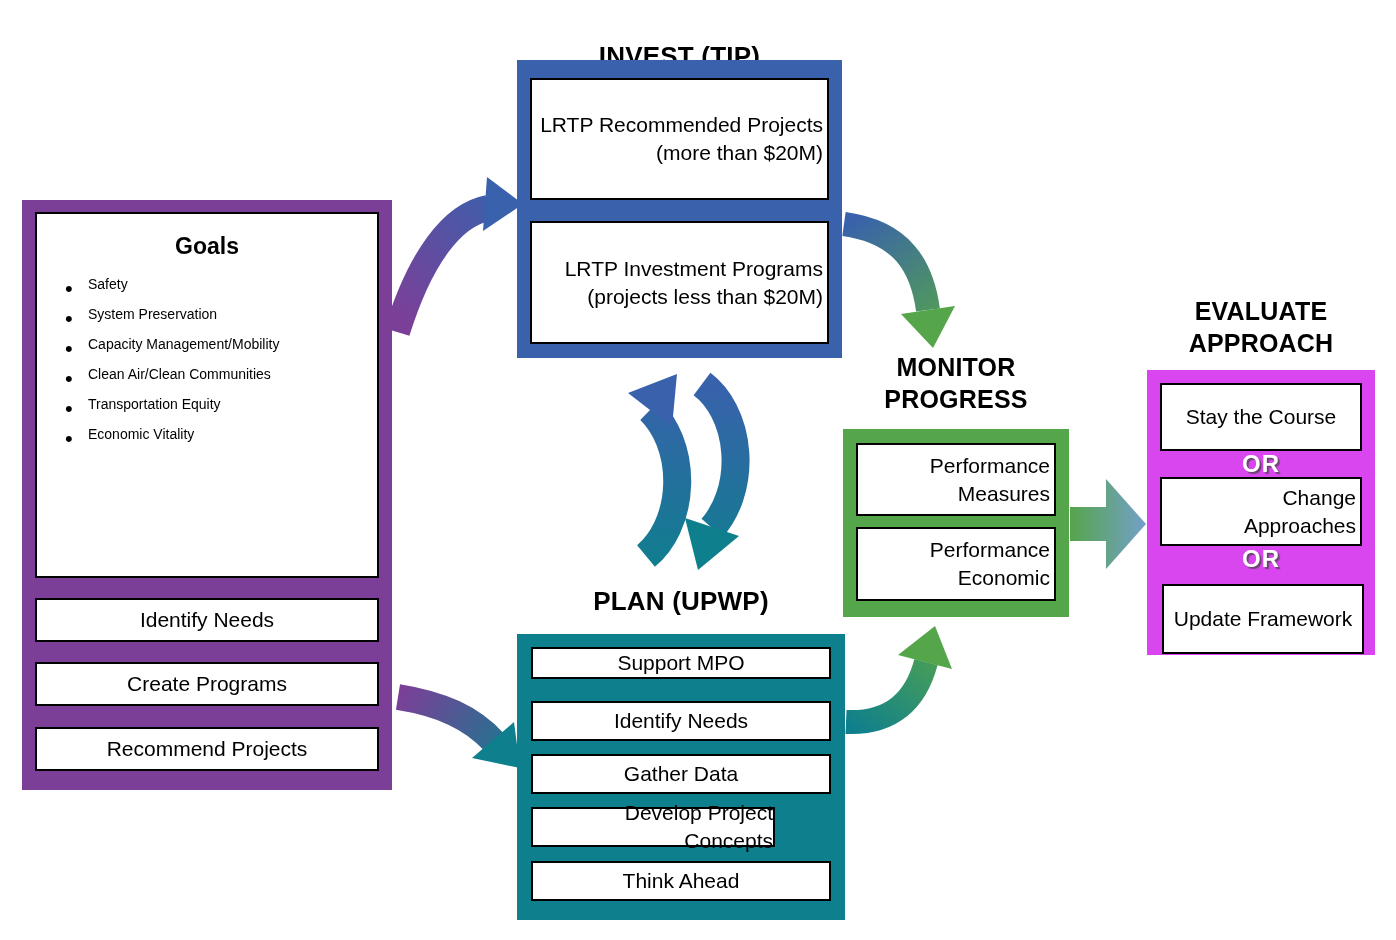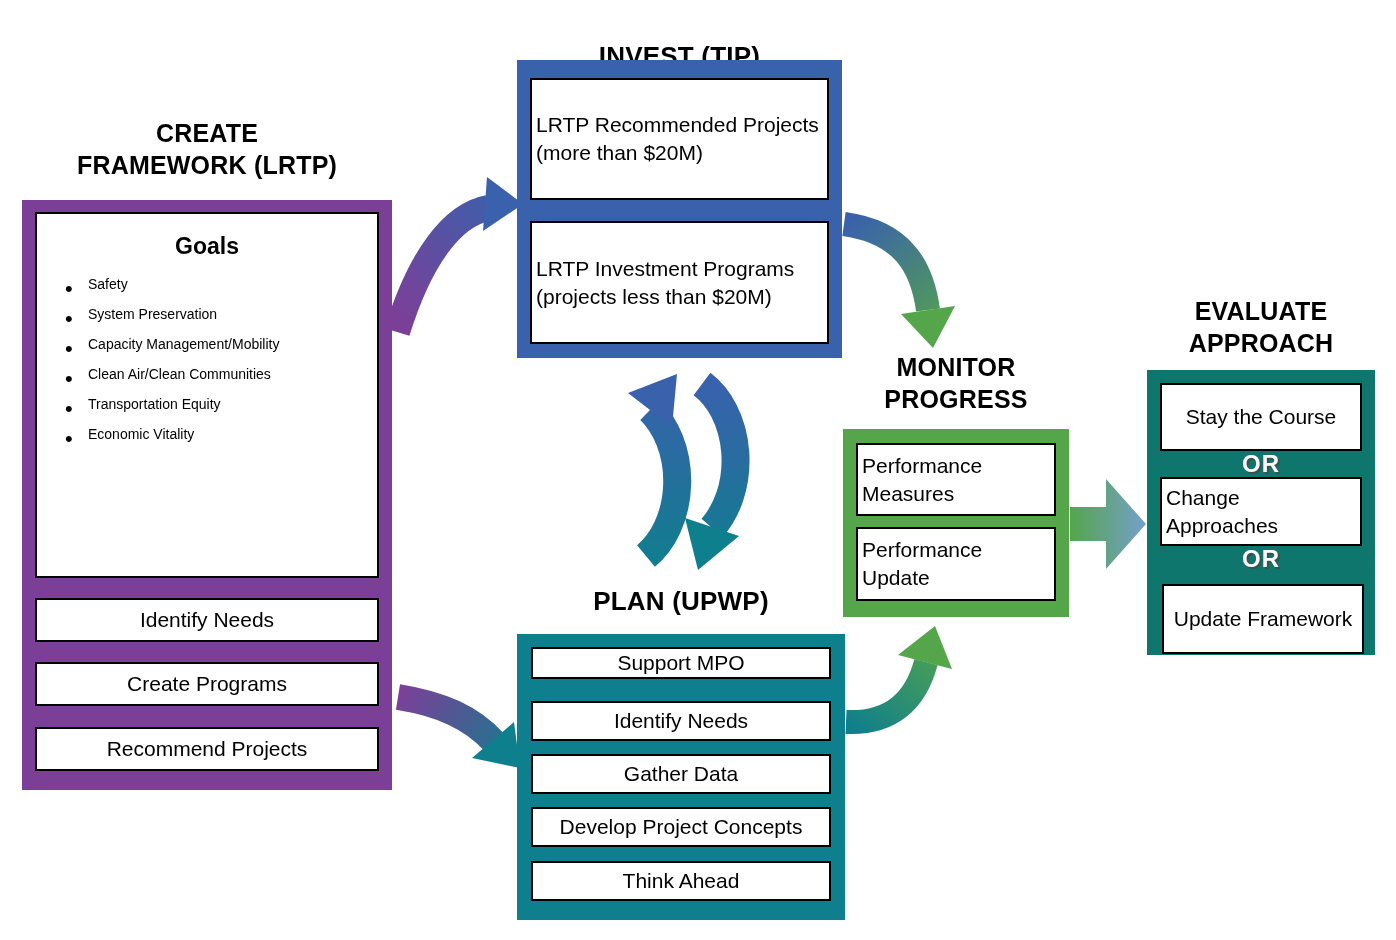--- a/index.html
+++ b/index.html
@@ -19,21 +19,21 @@
     line-height: 1.26;
     text-align: center;
     letter-spacing: 0.2px;
   }
   .frame { position: absolute; box-sizing: border-box; }
   .white-box {
     position: absolute; box-sizing: border-box;
     background: #ffffff;
     border: 2px solid #000000;
     display: flex; align-items: center; justify-content: center;
-    text-align: left;
+    text-align: right;
     font-size: 21px;
     line-height: 1.32;
     padding: 2px 4px;
   }
   .goals-panel {
     position: absolute; box-sizing: border-box;
     background: #ffffff;
     border: 2px solid #000000;
   }
   .goals-heading {
@@ -136,24 +136,20 @@
     <g>
       <path d="M 846 722 C 892 724 916 700 926 662" fill="none" stroke="url(#gtg)" stroke-width="24"></path>
       <polygon points="935,626 952,669 898,655" fill="#55A54B"></polygon>
     </g>
 
     <g>
       <polygon points="1070,507 1106,507 1106,479 1146,524 1106,569 1106,541 1070,541" fill="url(#ggb)"></polygon>
     </g>
   </svg>
 
-  <div class="abs stage-title" style="left:22px; top:118px; width:370px;">
-    <span>CREATE</span><br>
-    <span>FRAMEWORK (LRTP)</span>
-  </div>
 
   <div class="frame" style="left:22px; top:200px; width:370px; height:590px; background:#7C3F98;">
 
     <div class="goals-panel" style="left:13px; top:12px; width:344px; height:366px;">
       <div class="goals-heading">Goals</div>
       <ul class="goals-list">
         <li>Safety</li>
         <li>System Preservation</li>
         <li>Capacity Management/Mobility</li>
         <li>Clean Air/Clean Communities</li>
@@ -173,40 +169,40 @@
     <div class="white-box" style="left:13px; top:18px; width:299px; height:122px;">LRTP Recommended Projects (more than $20M)</div>
     <div class="white-box" style="left:13px; top:161px; width:299px; height:123px;">LRTP Investment Programs (projects less than $20M)</div>
   </div>
 
   <div class="abs stage-title" style="left:517px; top:585px; width:328px; font-size:26px;">PLAN (UPWP)</div>
 
   <div class="frame" style="left:517px; top:634px; width:328px; height:286px; background:#0E7F8D;">
     <div class="white-box" style="left:14px; top:13px; width:300px; height:32px;">Support MPO</div>
     <div class="white-box" style="left:14px; top:67px; width:300px; height:40px;">Identify Needs</div>
     <div class="white-box" style="left:14px; top:120px; width:300px; height:40px;">Gather Data</div>
-    <div class="white-box" style="left:14px; top:173px; width:300px; height:40px; padding:2px 0;">Develop Project Concepts</div>
+    <div class="white-box" style="left:14px; top:173px; width:244px; height:40px; padding:2px 0;">Develop Project Concepts</div>
     <div class="white-box" style="left:14px; top:227px; width:300px; height:40px;">Think Ahead</div>
   </div>
 
   <div class="abs stage-title" style="left:833px; top:352px; width:246px;">
     <span>MONITOR</span><br>
     <span>PROGRESS</span>
   </div>
 
   <div class="frame" style="left:843px; top:429px; width:226px; height:188px; background:#55A54B;">
     <div class="white-box" style="left:13px; top:14px; width:200px; height:73px;">Performance Measures</div>
-    <div class="white-box" style="left:13px; top:98px; width:200px; height:74px;">Performance Update</div>
+    <div class="white-box" style="left:13px; top:98px; width:200px; height:74px;">Performance Economic</div>
   </div>
 
   <div class="abs stage-title" style="left:1137px; top:296px; width:248px;">
     <span>EVALUATE</span><br>
     <span>APPROACH</span>
   </div>
 
-  <div class="frame" style="left:1147px; top:370px; width:228px; height:285px; background:#0f766e;">
+  <div class="frame" style="left:1147px; top:370px; width:228px; height:285px; background:#d946ef;">
     <div class="white-box" style="left:13px; top:13px; width:202px; height:68px;">Stay the Course</div>
     <div class="or-label" style="top:80px;">OR</div>
     <div class="white-box" style="left:13px; top:107px; width:202px; height:69px;">Change Approaches</div>
     <div class="or-label" style="top:175px;">OR</div>
     <div class="white-box" style="left:15px; top:202px; width:202px; height:70px;margin-top:12px;">Update Framework</div>
   </div>
 
 </div>
 
 </body></html>

